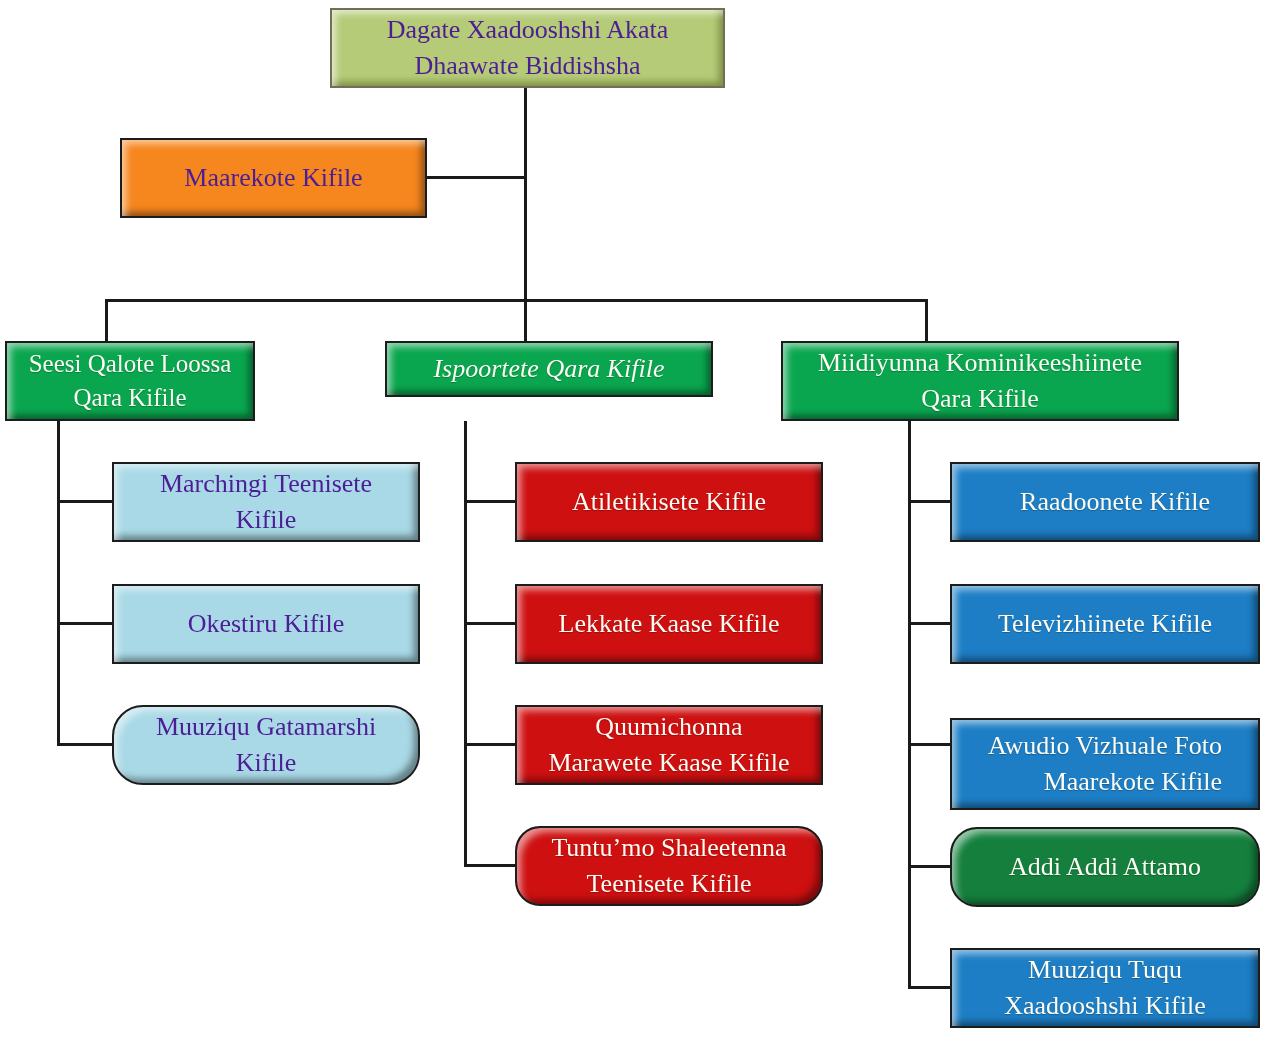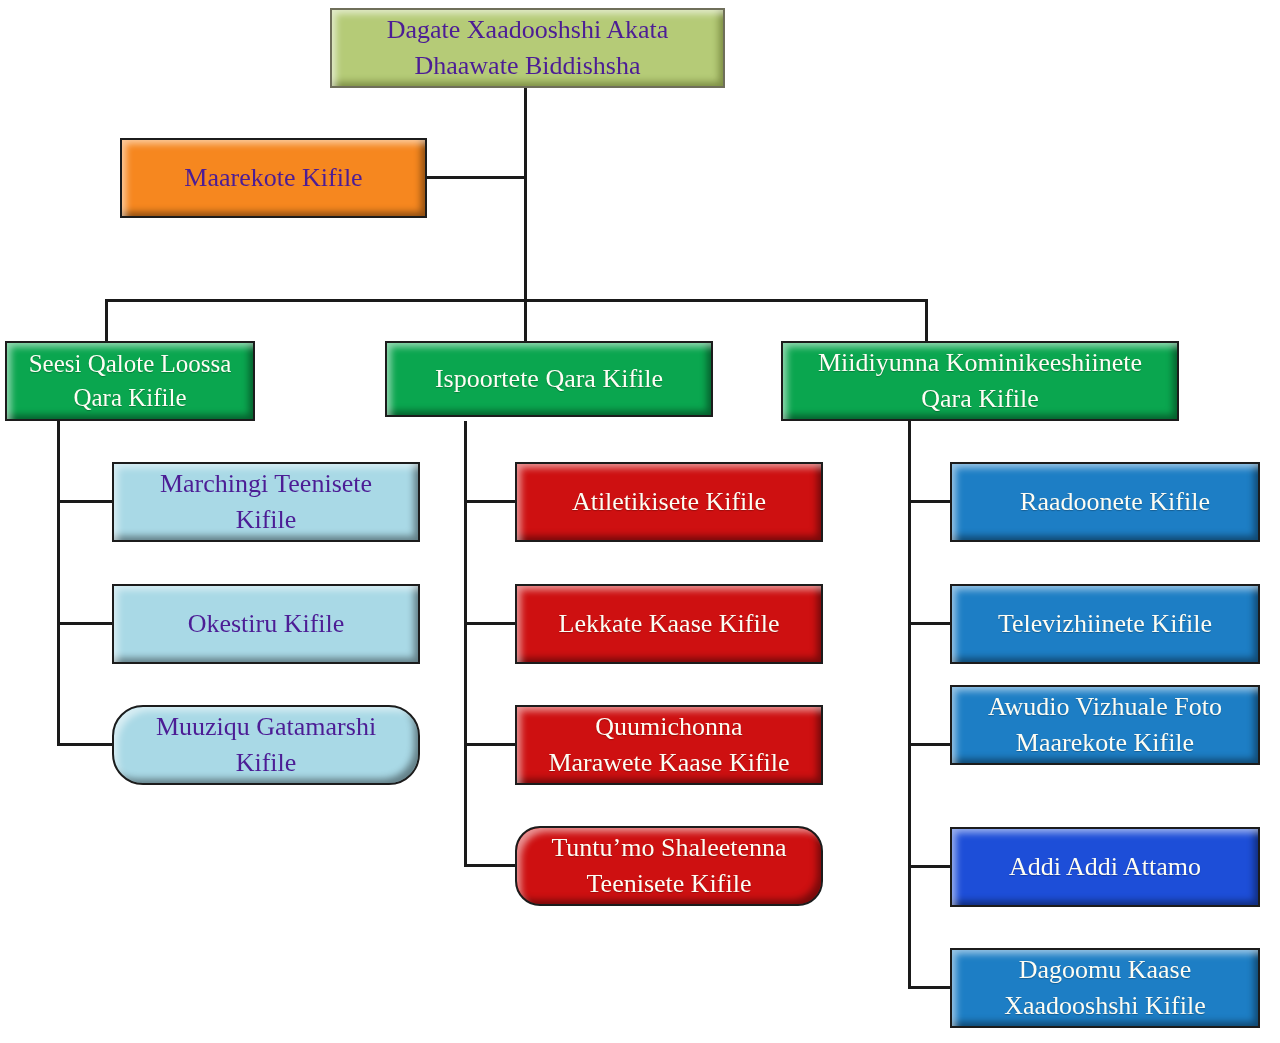--- a/index.html
+++ b/index.html
@@ -70,39 +70,39 @@
   <div class="line" style="left: 908px; top: 986px; width: 42px; height: 3px; background-color: rgb(26, 26, 26);"></div>
 
   <div class="node root-node dark-text" style="left: 330px; top: 8px; width: 395px; height: 80px; background-color: rgb(181, 203, 119);">Dagate Xaadooshshi Akata
 Dhaawate Biddishsha</div>
 
   <div class="node dark-text" style="left: 120px; top: 138px; width: 307px; height: 80px; background-color: rgb(246, 135, 31);">Maarekote Kifile</div>
 
   <div class="node light-text" style="left: 5px; top: 341px; width: 250px; height: 80px; font-size: 25px; background-color: rgb(10, 166, 79);">Seesi Qalote Loossa
 Qara Kifile</div>
 
-  <div class="node light-text" style="left: 385px; top: 341px; width: 328px; height: 76px; background-color: rgb(10, 166, 79);">Ispoortete Qara Kifile</div>
+  <div class="node light-text" style="left: 385px; top: 341px; width: 328px; height: 56px; background-color: rgb(10, 166, 79); font-style: italic;">Ispoortete Qara Kifile</div>
 
   <div class="node light-text" style="left: 781px; top: 341px; width: 398px; height: 80px; font-size: 26px; background-color: rgb(10, 166, 79);">Miidiyunna Kominikeeshiinete
 Qara Kifile</div>
 
   <div class="node dark-text" style="left: 112px; top: 462px; width: 308px; height: 80px; background-color: rgb(169, 217, 230);">Marchingi Teenisete
 Kifile</div>
   <div class="node dark-text" style="left: 112px; top: 584px; width: 308px; height: 80px; background-color: rgb(169, 217, 230);">Okestiru Kifile</div>
   <div class="node dark-text" style="left: 112px; top: 705px; width: 308px; height: 80px; background-color: rgb(169, 217, 230); border-radius: 31px;">Muuziqu Gatamarshi
 Kifile</div>
 
   <div class="node light-text" style="left: 515px; top: 462px; width: 308px; height: 80px; background-color: rgb(206, 16, 17);">Atiletikisete Kifile</div>
   <div class="node light-text" style="left: 515px; top: 584px; width: 308px; height: 80px; background-color: rgb(206, 16, 17);">Lekkate Kaase Kifile</div>
   <div class="node light-text" style="left: 515px; top: 705px; width: 308px; height: 80px; background-color: rgb(206, 16, 17);">Quumichonna
 Marawete Kaase Kifile</div>
   <div class="node light-text" style="left: 515px; top: 826px; width: 308px; height: 80px; background-color: rgb(206, 16, 17); border-radius: 25px;">Tuntu’mo Shaleetenna
 Teenisete Kifile</div>
 
   <div class="node light-text" style="left: 950px; top: 462px; width: 310px; height: 80px; background-color: rgb(29, 126, 197); padding-left: 28px;">Raadoonete Kifile</div>
   <div class="node light-text" style="left: 950px; top: 584px; width: 310px; height: 80px; background-color: rgb(29, 126, 197);">Televizhiinete Kifile</div>
-  <div class="node light-text" style="left: 950px; top: 685px; width: 310px; height: 80px; background-color: rgb(29, 126, 197);">Awudio Vizhuale Foto
+  <div class="node light-text" style="left: 950px; top: 718px; width: 310px; height: 92px; background-color: rgb(29, 126, 197); text-align: right;">Awudio Vizhuale Foto
 Maarekote Kifile</div>
-  <div class="node light-text" style="left: 950px; top: 827px; width: 310px; height: 80px; background-color: #1d4ed8;">Addi Addi Attamo</div>
-  <div class="node light-text" style="left: 950px; top: 948px; width: 310px; height: 80px; background-color: rgb(29, 126, 197);">Dagoomu Kaase
+  <div class="node light-text" style="left: 950px; top: 827px; width: 310px; height: 80px; background-color: #15803d; border-radius: 27px;">Addi Addi Attamo</div>
+  <div class="node light-text" style="left: 950px; top: 948px; width: 310px; height: 80px; background-color: rgb(29, 126, 197);">Muuziqu Tuqu
 Xaadooshshi Kifile</div>
 
 </div>
 
 </body></html>

